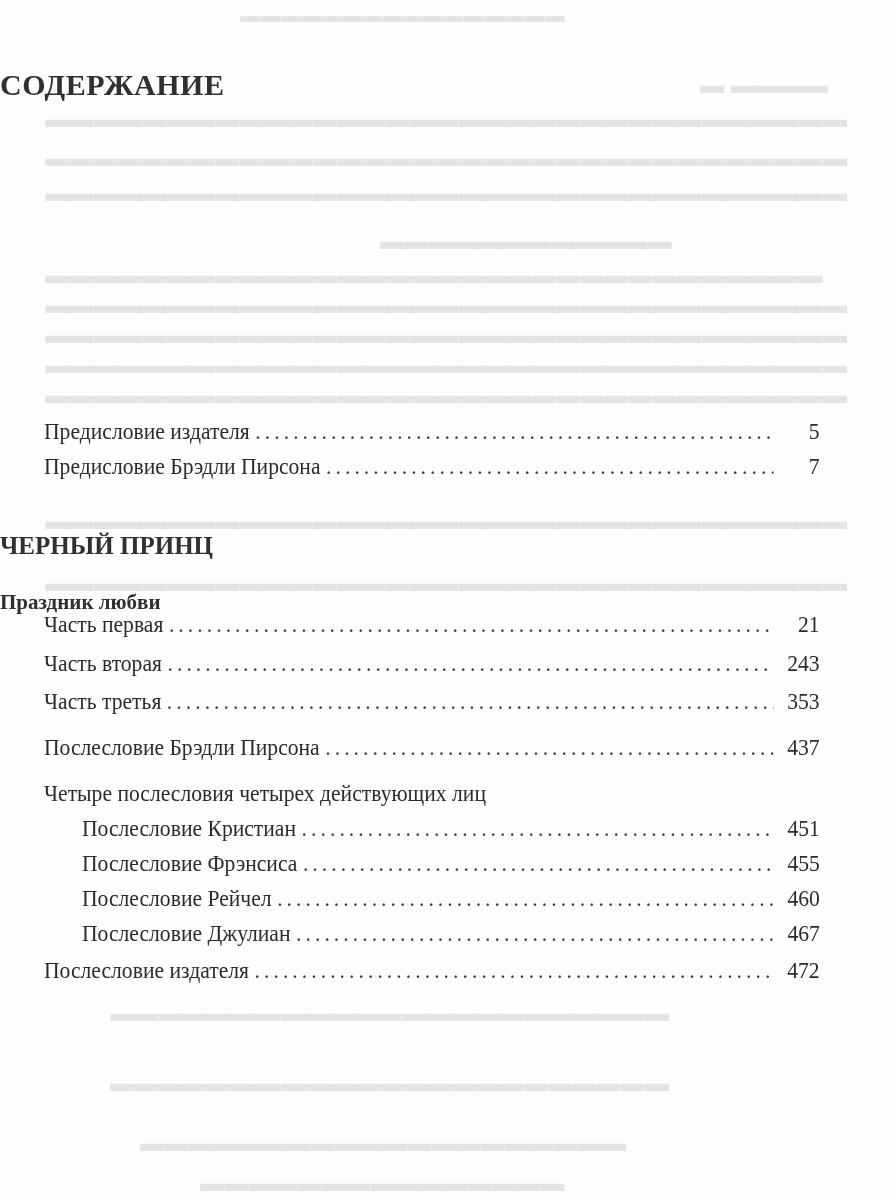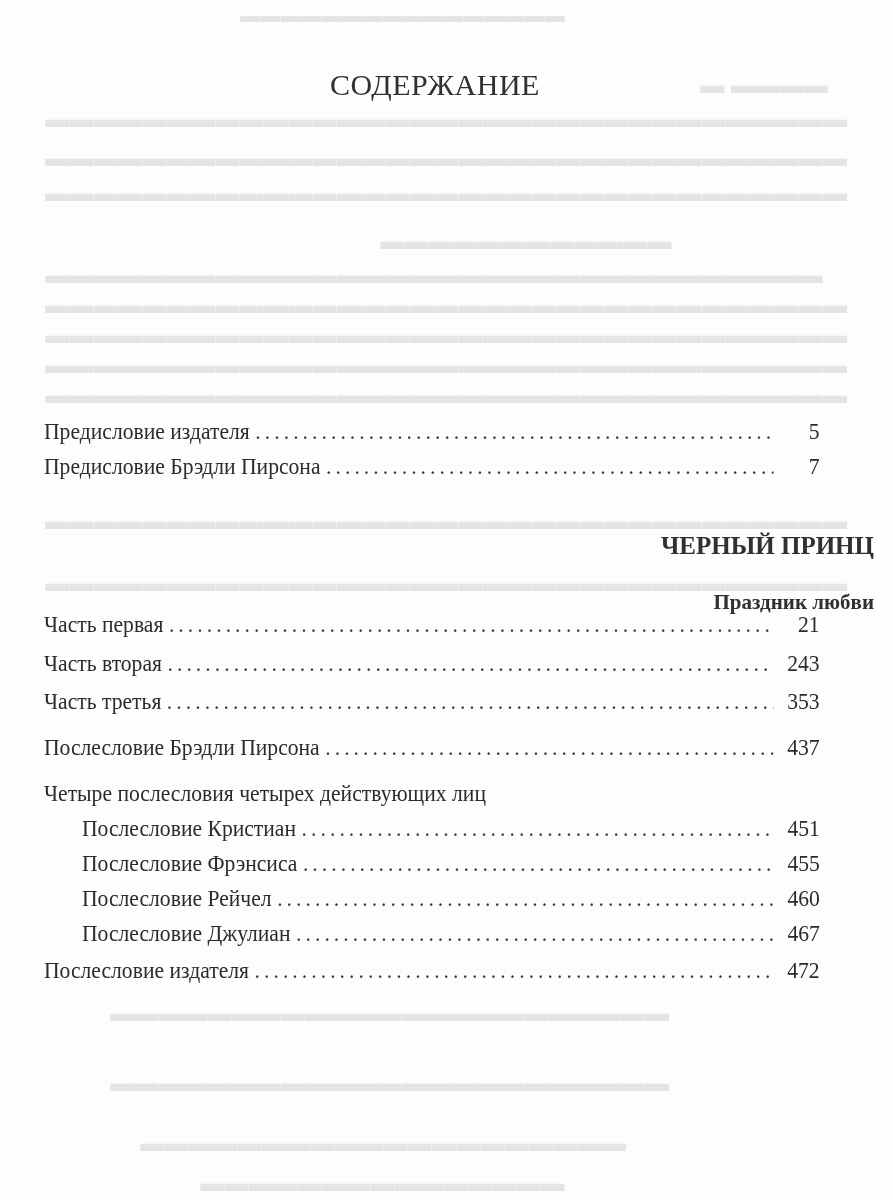--- a/index.html
+++ b/index.html
@@ -11,38 +11,38 @@
     color: #2b2b2b;
   }
   
   .ghost {
     position: absolute; color: #e4e4e4; font-size: 24px;
     white-space: nowrap; transform: scaleX(-1); pointer-events: none;
     letter-spacing: 0.3px;
   }
   .page-title {
     position: absolute; top: 68px; left: 0; width: 870px;
-    text-align: center; font-weight: normal; font-size: 30px;
+    font-weight: bold; font-size: 30px;
     letter-spacing: 0.5px; color: #303030;
   }
   .toc-row {
     position: absolute; left: 44px; width: 776px;
     display: flex; align-items: baseline; font-size: 23.5px;
     transform: scaleX(0.92); transform-origin: left center;
     width: 843px;
   }
   .toc-row.indent { left: 82px; width: 802px; }
   .toc-row .label { white-space: nowrap; }
   .toc-row .dots {
     flex: 1; margin: 0 6px; overflow: hidden; white-space: nowrap;
     letter-spacing: 4.4px; color: #3a3a3a;
   }
   .toc-row .page { white-space: nowrap; text-align: right; min-width: 44px; }
   .section-title {
-    position: absolute; left: 14px; width: 860px; text-align: right;
+    position: absolute; left: 0; width: 860px; text-align: left;
     font-weight: bold; color: #303030;
   }
   .group-heading {
     position: absolute; left: 44px; font-size: 23.5px; white-space: nowrap;
     transform: scaleX(0.92); transform-origin: left center;
   }
 </style>
 </head>
 <body>
 

